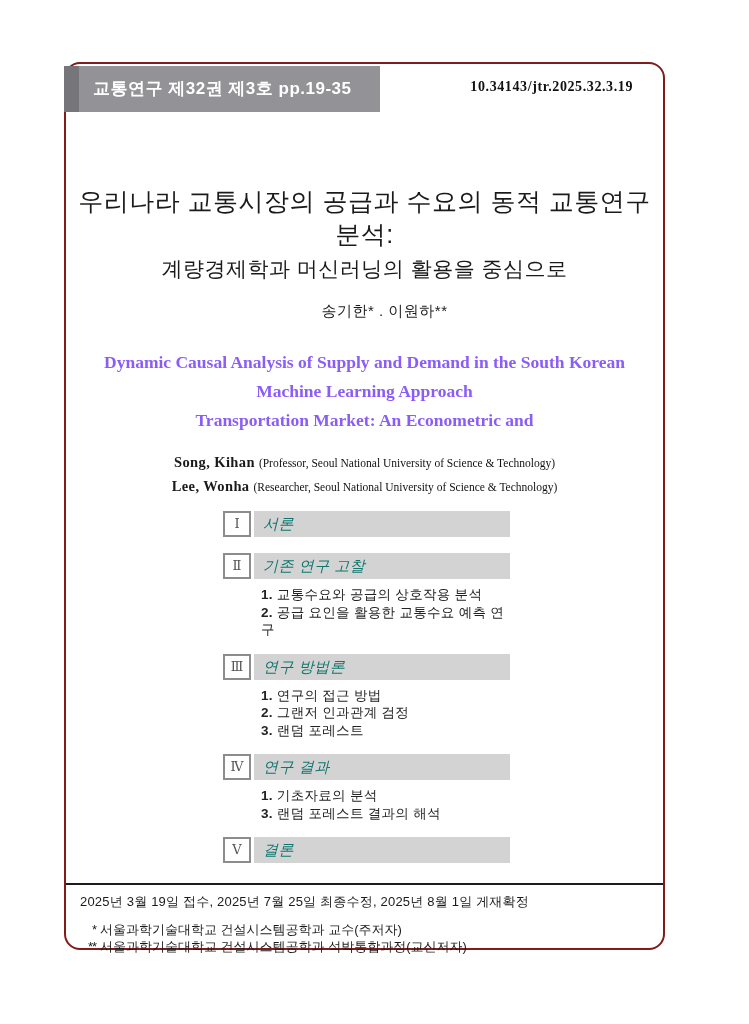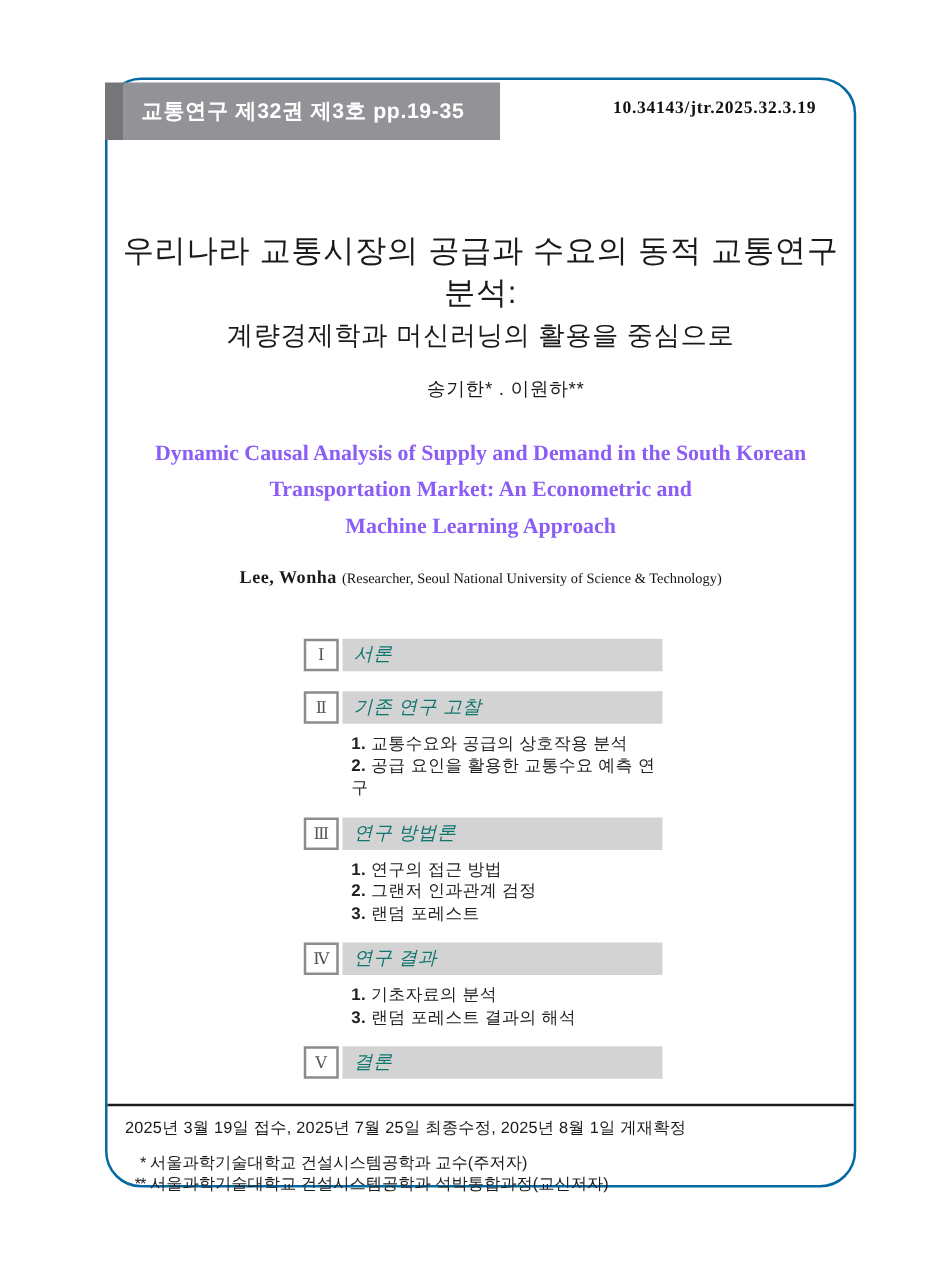--- a/index.html
+++ b/index.html
@@ -2,22 +2,22 @@
 <html><head>
 <meta charset="utf-8">
 <style>
   html,body{margin:0;padding:0;background:#ffffff;}
   body{
     width:749px;height:1024px;position:relative;
     font-family:"Liberation Sans","DejaVu Sans",sans-serif;
     color:#1a1a1a;-webkit-font-smoothing:antialiased;
   }
   .page{
-    position:absolute;left:84px;top:62px;width:601px;height:888px;
-    border:2px solid #0369a1;border-radius:29px;background:#ffffff;
+    position:absolute;left:64px;top:62px;width:601px;height:888px;
+    border:2px solid #7f1d1d;border-radius:16px;background:#ffffff;
     box-sizing:border-box;
   }
   
   .badge{position:absolute;left:-2px;top:2px;display:flex;height:46px;align-items:stretch;}
   .badge-cap{width:15px;background:#76767a;}
   .badge-label{
     background:#939397;color:#ffffff;font-weight:bold;font-size:17px;
     line-height:46px;padding:0 28px 0 14px;letter-spacing:0.5px;white-space:nowrap;
   }
   .doi{
@@ -76,25 +76,29 @@
 
   <div class="doi">10.34143/jtr.2025.32.3.19</div>
 
   <div class="title-block">
     <h1 class="kr-title">우리나라 교통시장의 공급과 수요의 동적 교통연구 분석:</h1>
     <h2 class="kr-subtitle">계량경제학과 머신러닝의 활용을 중심으로</h2>
     <div class="kr-authors">송기한* . 이원하**</div>
 
     <div class="en-title">
       <span>Dynamic Causal Analysis of Supply and Demand in the South Korean</span>
+      <span>Machine Learning Approach</span>
       <span>Transportation Market: An Econometric and</span>
-      <span>Machine Learning Approach</span>
     </div>
 
     <div class="en-authors">
+      <div>
+        <span class="en-author-name">Song, Kihan</span>
+        <span class="en-author-affil">(Professor, Seoul National University of Science &amp; Technology)</span>
+      </div>
       <div>
         <span class="en-author-name">Lee, Wonha</span>
         <span class="en-author-affil">(Researcher, Seoul National University of Science &amp; Technology)</span>
       </div>
     </div>
   </div>
 
   <div class="toc">
 
     <div class="toc-row">

